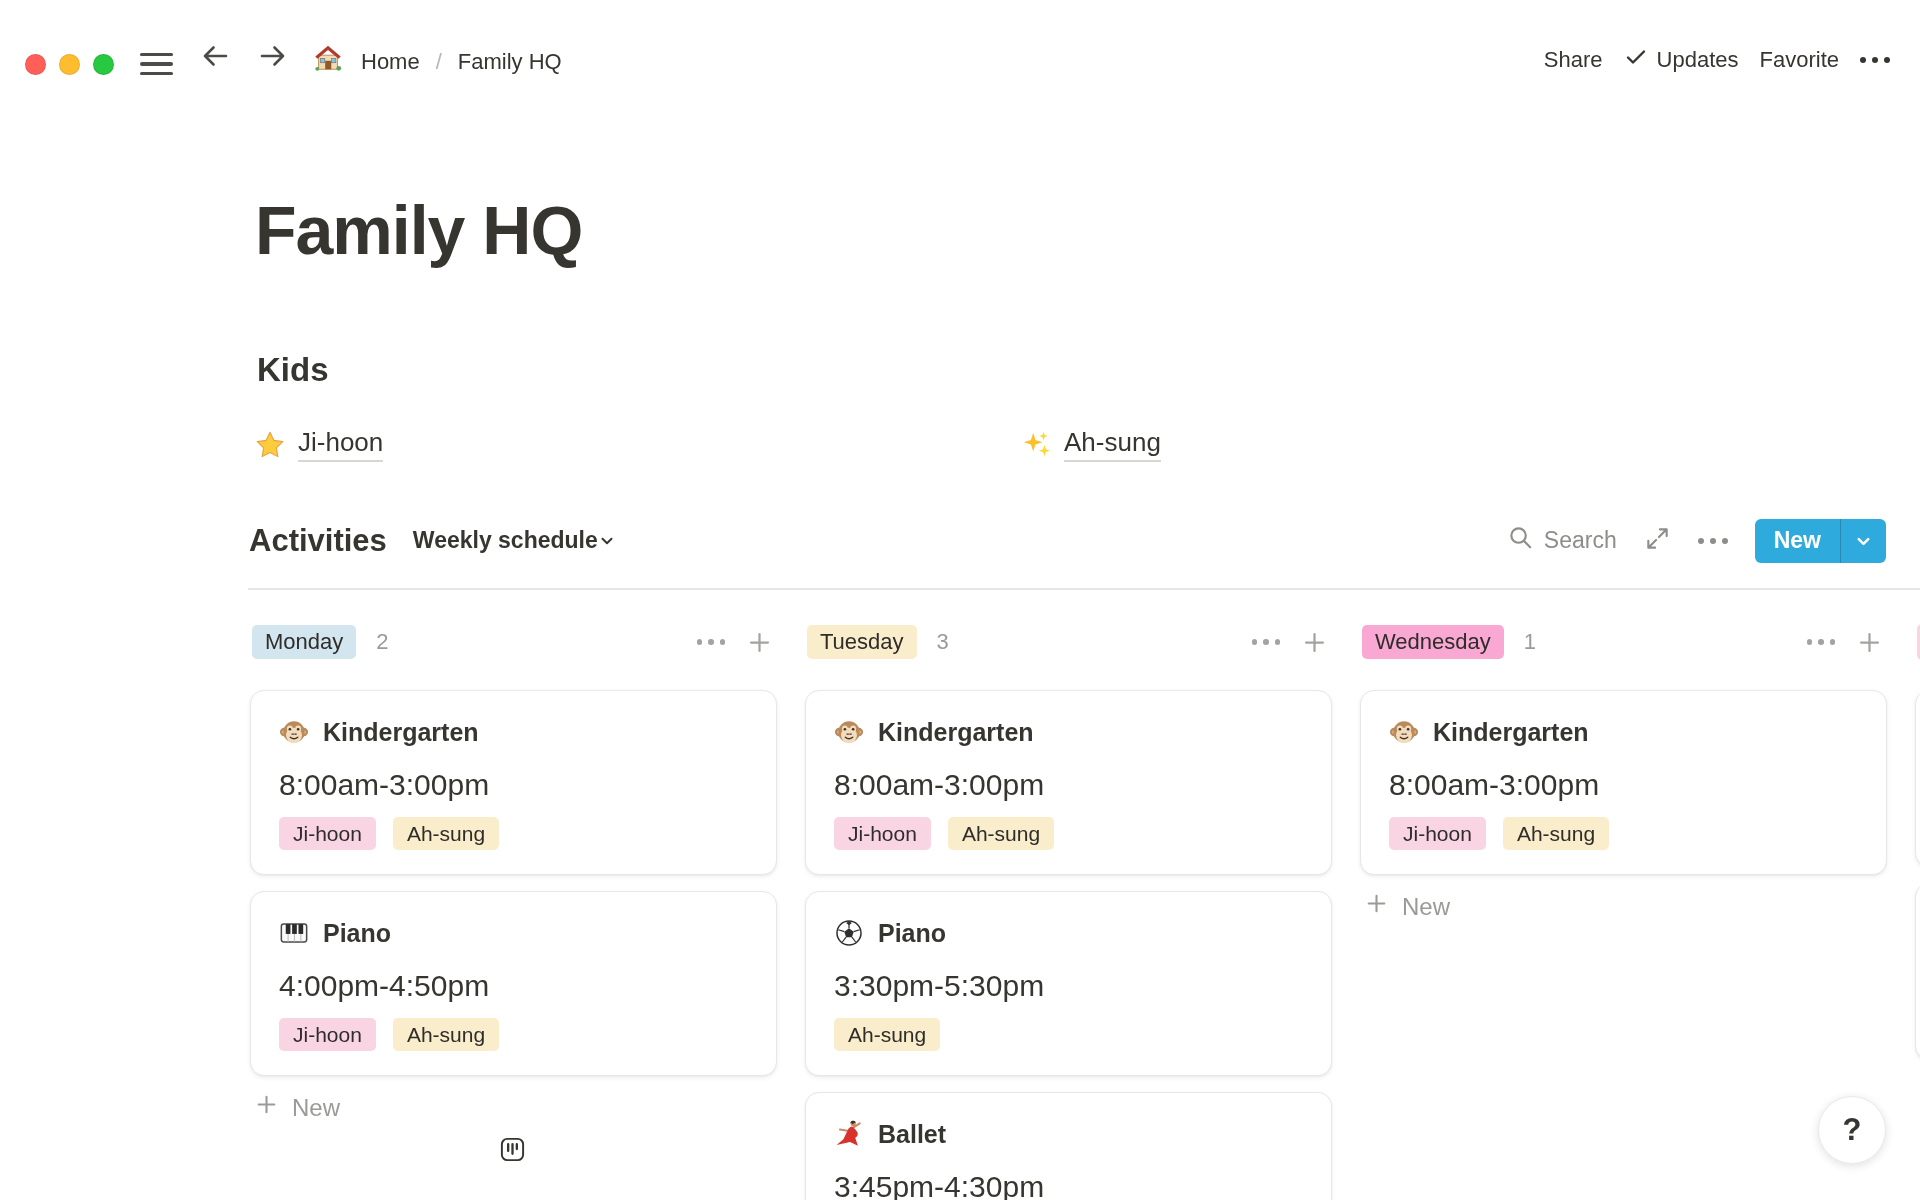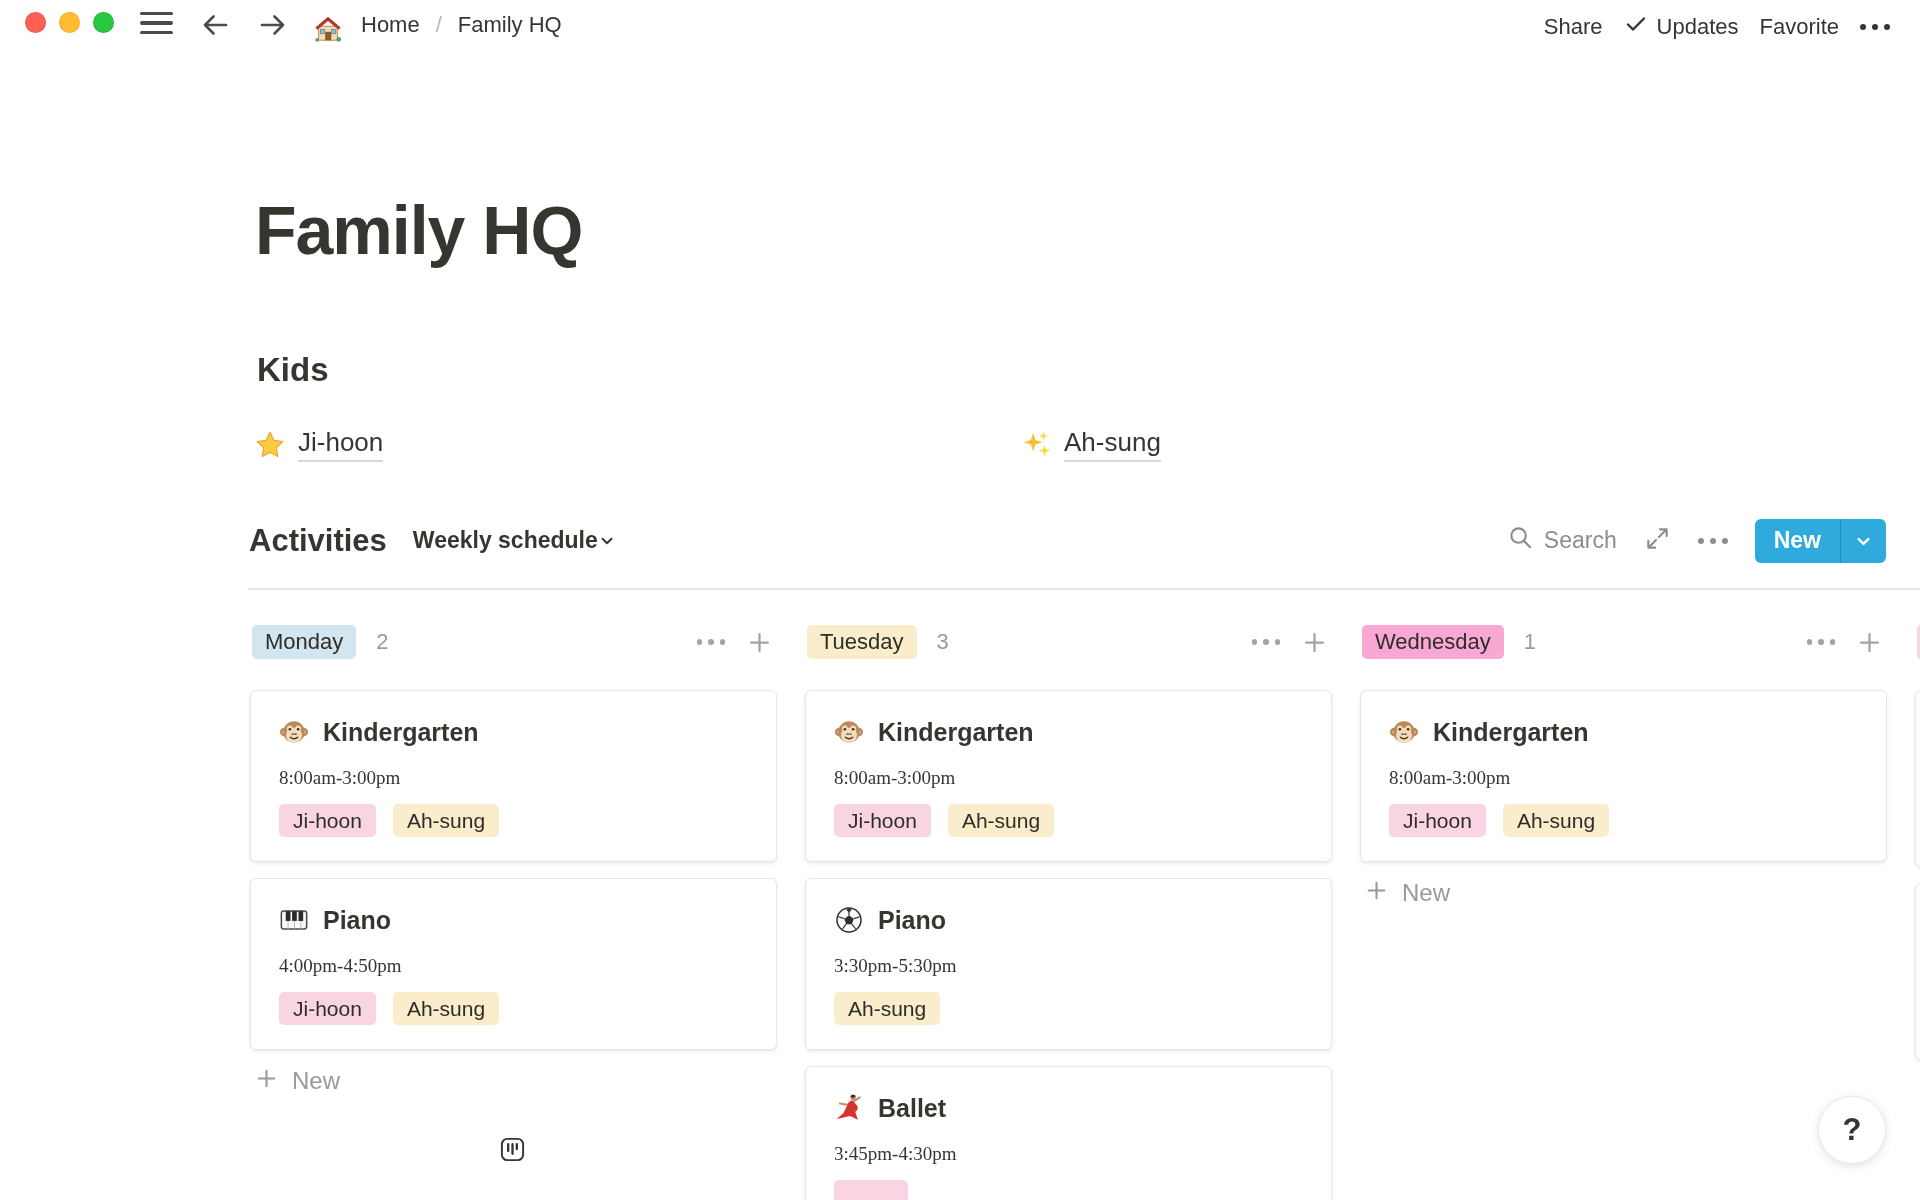--- a/index.html
+++ b/index.html
@@ -2,22 +2,22 @@
 <html><head>
 <meta charset="utf-8">
 <style>
   * { margin:0; padding:0; box-sizing:border-box; }
   html,body { width:1920px; height:1200px; overflow:hidden; background:#fff;
     font-family:"Liberation Sans","DejaVu Sans",sans-serif; color:#37352F; line-height:1.2; }
   button { background:none; border:none; font:inherit; color:inherit; cursor:pointer; padding:0; }
   a { color:inherit; text-decoration:none; cursor:pointer; }
 
   
-  .topbar { position:absolute; top:12px; left:0; width:100%; height:75px; display:flex;
-    align-items:flex-start; padding:0 30px 0 25px; font-size:22px; }
+  .topbar { position:absolute; top:0; left:0; width:100%; height:75px; display:flex;
+    align-items:flex-end; padding:0 30px 0 25px; font-size:22px; }
   .lights { display:flex; align-items:center; gap:13px; }
   .light { width:21px; height:21px; border-radius:50%; display:block; box-shadow:inset 0 0 0 1px rgba(0,0,0,.08); }
   .light.red{background:#FF5F57}.light.yellow{background:#FEBC2E}.light.green{background:#28C840}
   .menu-btn { margin-left:26px; display:flex; flex-direction:column; gap:6px; }
   .menu-btn i { width:33px; height:3.4px; background:#4D4B47; border-radius:2px; display:block; }
   .nav-arrow { margin-left:26px; width:32px; height:32px; display:flex; align-items:center; }
   .home-ic { margin-left:24px; width:34px; height:34px; display:flex; align-items:center; }
   .crumb { margin-left:14px; }
   .crumb-sep { margin-left:16px; color:#B9B7B3; }
   .crumb.current { margin-left:16px; }
@@ -56,26 +56,26 @@
   
   .board { position:absolute; left:250px; top:620px; display:flex; gap:28px; }
   .column { width:527px; flex:none; }
   .col-header { display:flex; align-items:center; height:44px; margin-bottom:26px; padding:0 4px 0 2px; }
   .col-tag { font-size:22px; padding:4px 13px; border-radius:5px; color:#2E2D2A; white-space:nowrap; }
   .tag-blue{background:#D3E5EF}.tag-yellow{background:#FAEDCC}.tag-green{background:#f9a8d4}.tag-pink{background:#F9D5E4}
   .col-tag.sliver { width:92px; height:36px; display:inline-block; }
   .col-count { margin-left:20px; color:#9B9A97; font-size:22px; }
   .col-actions { margin-left:auto; display:flex; align-items:center; gap:21px; color:#A5A3A0; }
   .col-actions .plus svg { width:27px; height:27px; display:block; }
-  .card { background:#fff; border:1px solid #E8E7E5; border-radius:6px;
+  .card { background:#fff; border:1px solid #E8E7E5; border-radius:14px;
     box-shadow:0 1px 2px rgba(15,15,15,.04), 0 2px 5px rgba(15,15,15,.06);
     padding:26px 28px 24px; margin-bottom:16px; cursor:pointer; }
   .card-title-row { display:flex; align-items:center; gap:14px; font-size:25px; font-weight:600; }
   .card-icon svg { width:30px; height:30px; display:block; }
-  .card-time { margin-top:20px; font-size:19px;font-family:Liberation Serif, serif; }
+  .card-time { margin-top:20px; font-size:30px; }
   .card-tags { margin-top:14px; display:flex; gap:17px; }
   .pill { font-size:21px; padding:4px 14px; border-radius:5px; color:#2E2D2A; }
   .pill-pink{background:#F9D5E4}.pill-yellow{background:#FAEDCC}
   .pill-empty { min-width:74px; height:33px; }
   .new-row { display:flex; align-items:center; gap:13px; color:#9B9A97; font-size:24px; margin-top:13px; cursor:pointer; padding-left:4px; }
   .new-row svg { width:25px; height:25px; }
   .card.skeleton { height:177px; }
 
   
   .help-fab { position:absolute; left:1818px; top:1096px; width:68px; height:68px; border-radius:50%;

